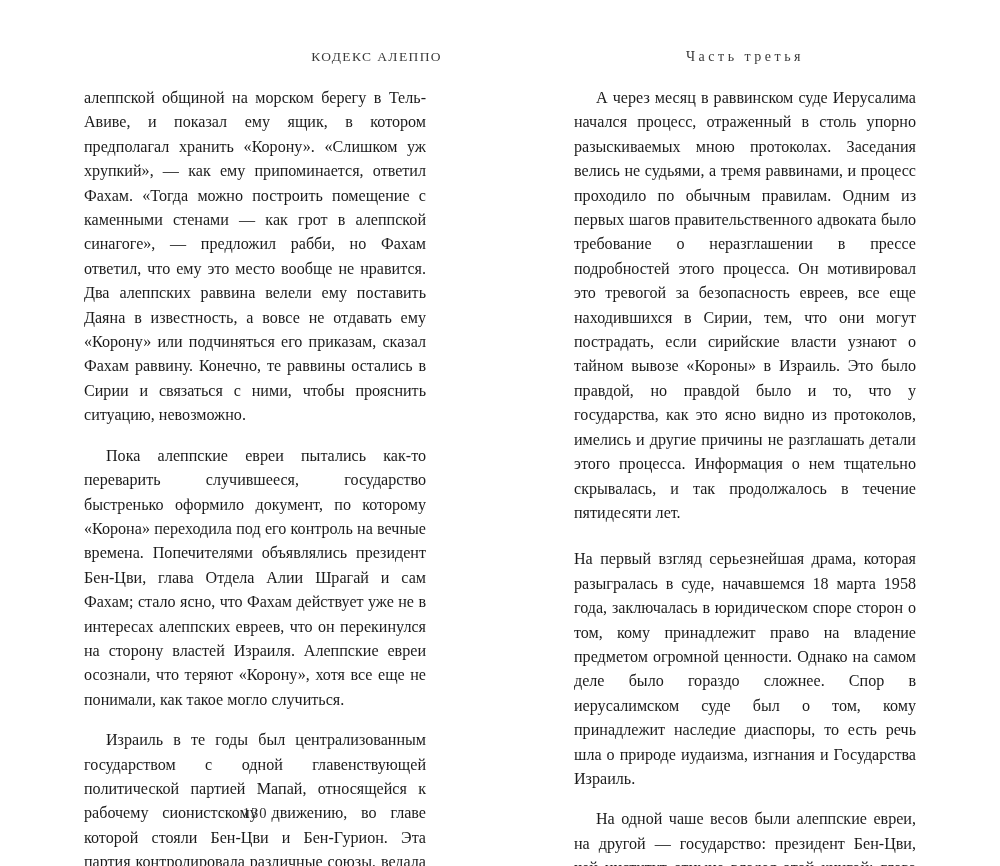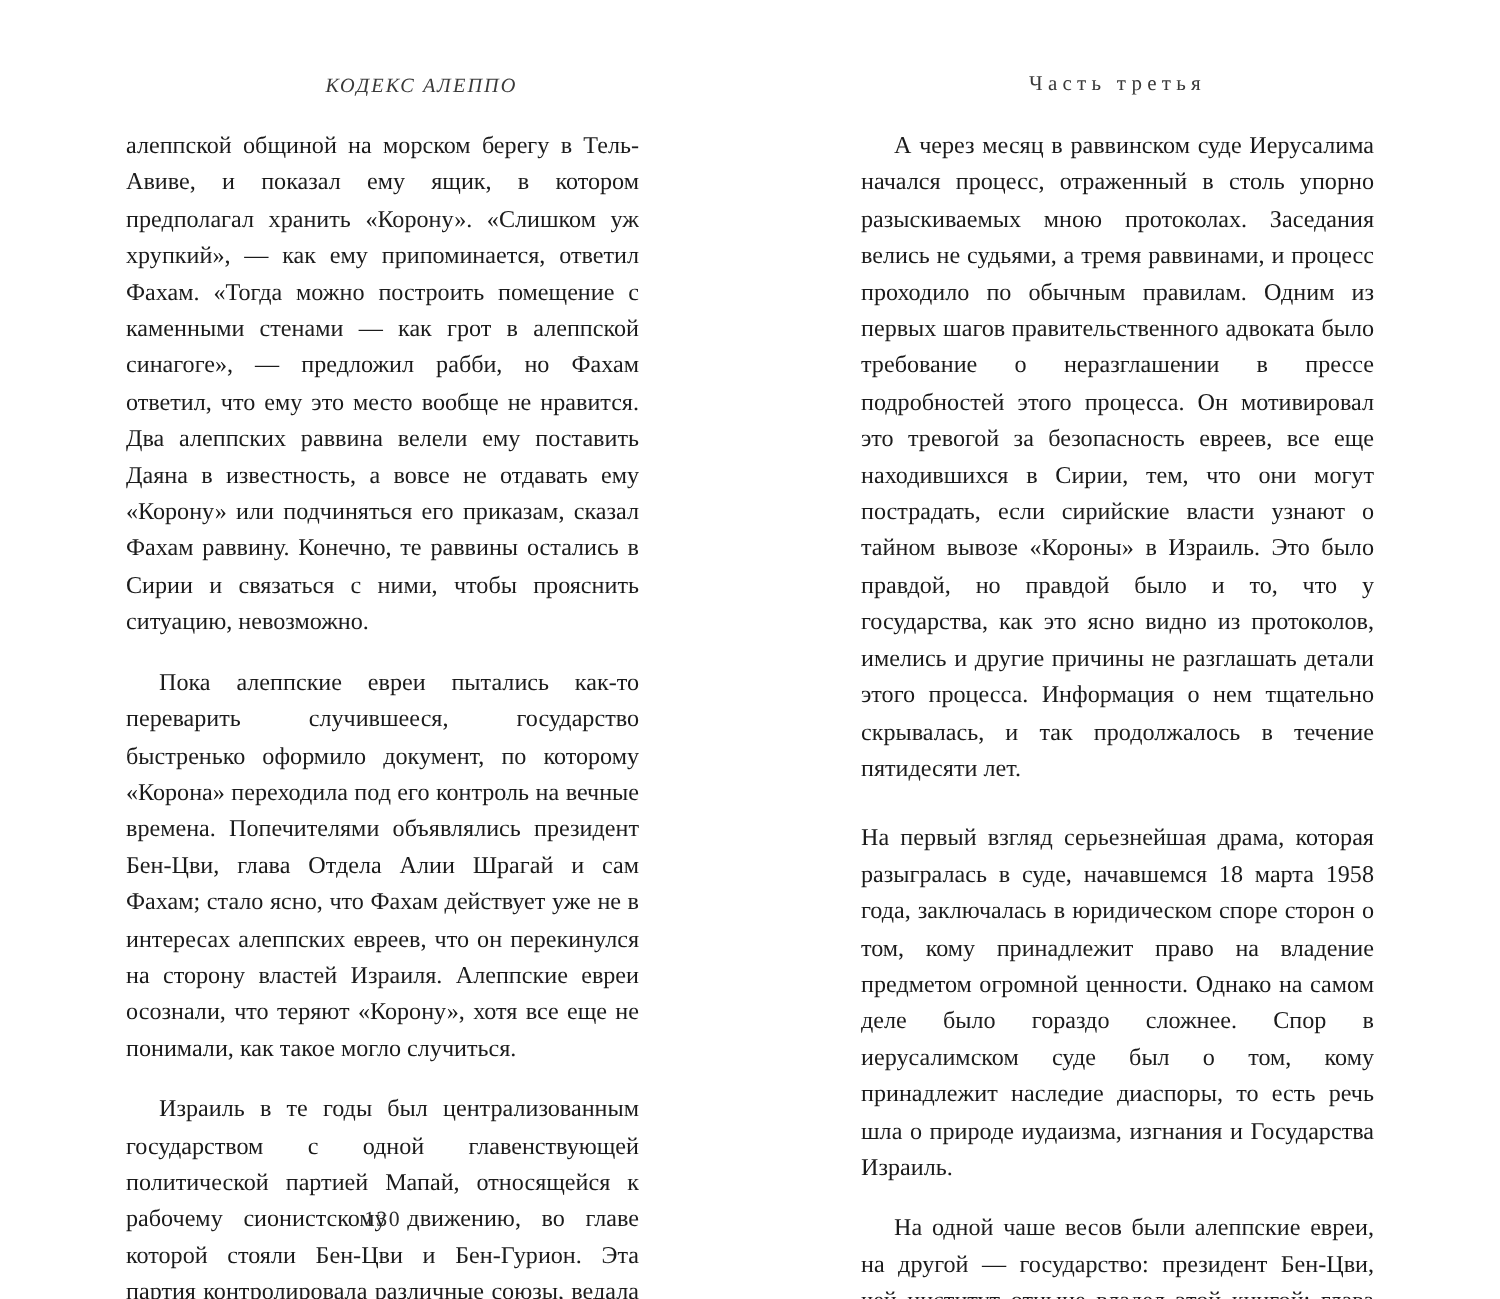--- a/index.html
+++ b/index.html
@@ -38,23 +38,22 @@
     font-variant: small-caps;
     font-size: 13.5px;
     letter-spacing: 1.4px;
     color: #3a3a3a;
     text-transform: uppercase;
     height: 26px;
     line-height: 26px;
     white-space: nowrap;
   }
   .running-head.left {
-    text-align: center;
+    text-align: right;
     padding-left: 52px;
-    font-style: italic;
   }
   .running-head.right {
     text-align: center;
     text-transform: none;
     font-variant: normal;
     letter-spacing: 3.5px;
     font-size: 14px;
   }
   .column {
     margin-top: 10px;

